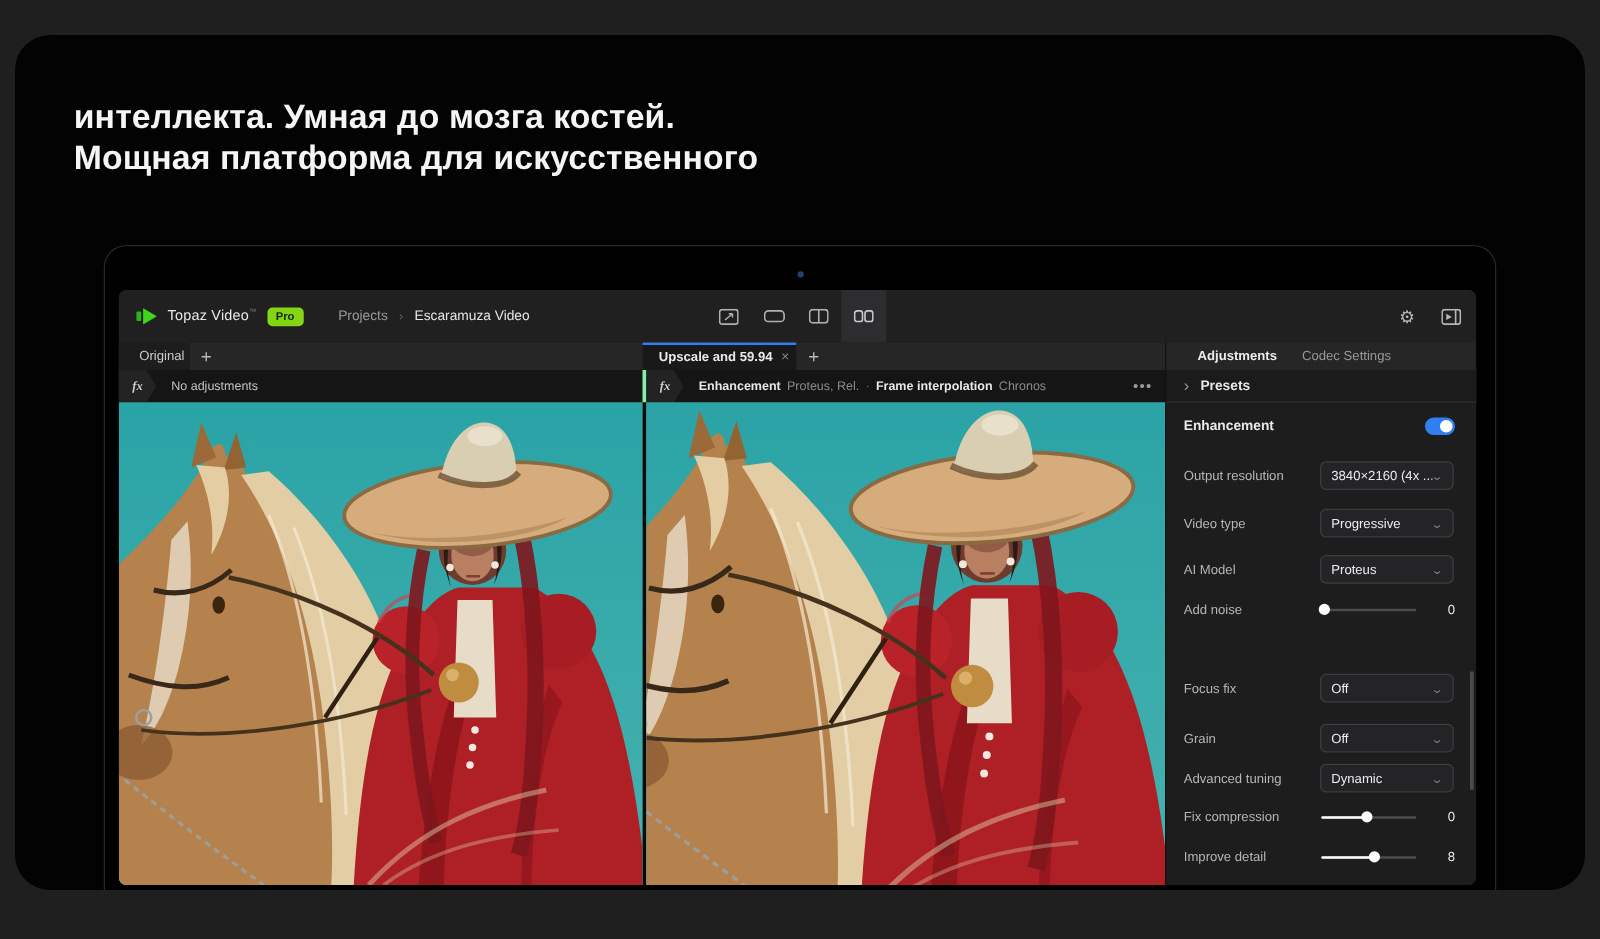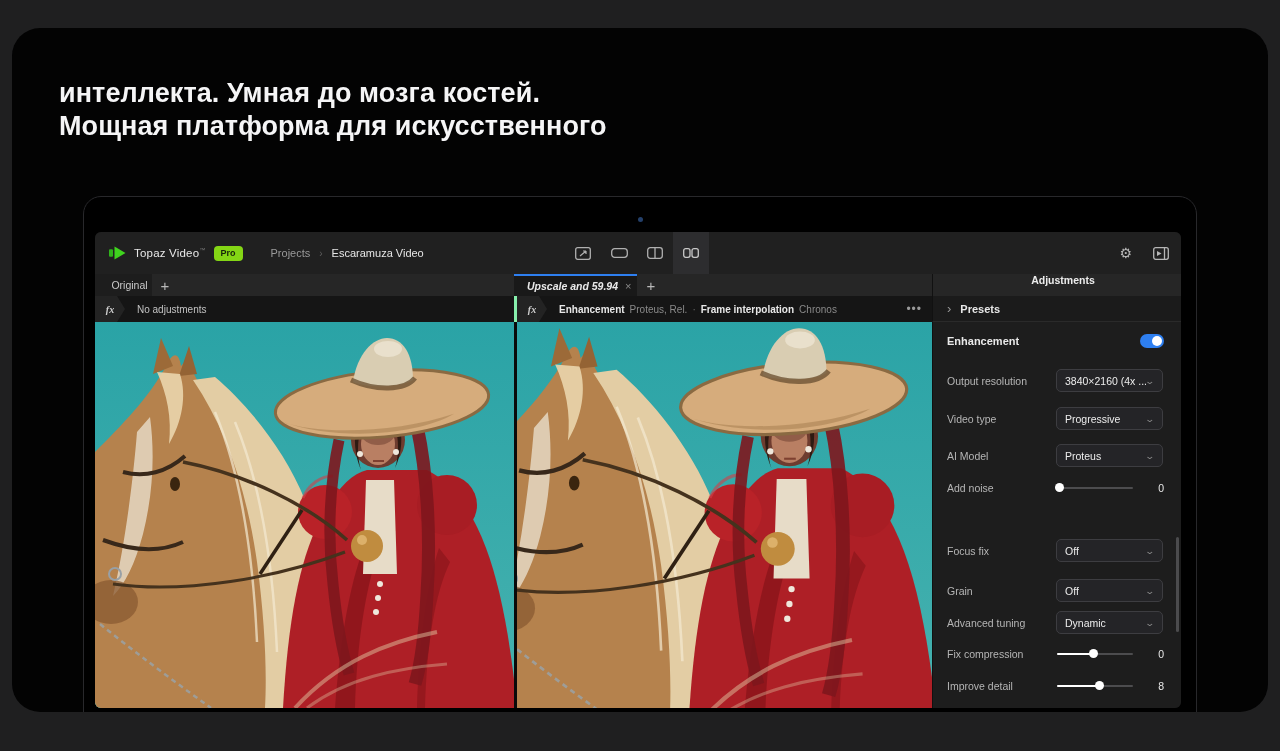--- a/index.html
+++ b/index.html
@@ -42,25 +42,25 @@
   
   .tabsrow { position:absolute; left:0; top:42px; width:1086px; height:22px; background:#262626; }
   .tab { position:absolute; top:0; height:22px; display:flex; align-items:center;padding-left:12px; }
   .tab-original { left:0; width:57px; background:#1d1d1d; justify-content:center;
                   color:#c9c9c9; font-size:10.5px; }
   .plus-btn { position:absolute; top:0; height:22px; width:20px; display:flex; align-items:center;
               justify-content:center; color:#b9b9b9; font-size:15px; font-weight:300; }
   .plus-left { left:60px; } .plus-right { left:546px; }
   .tab-upscale { left:419px; width:123px; background:#191919; border-top:2px solid #2e7ff0;
                  gap:6px; padding:0 7px; }
-  .tab-upscale .t-label { color:#e9e9e9; font-size:10.5px; font-weight:600; white-space:nowrap;font-style:italic; }
+  .tab-upscale .t-label { color:#e9e9e9; font-size:10.5px; font-weight:600; white-space:nowrap; }
   .tab-close { color:#8a8a8a; font-size:11px; margin-left:1px; }
   .sidebar-head { position:absolute; left:837px; top:0; width:249px; height:22px;
                   background:#262626; border-left:1px solid #111; display:flex;
-                  align-items:center; gap:20px; padding-left:12px;flex-direction:column; }
+                  align-items:center; gap:20px; padding-left:25px; }
   .sbtab-active { color:#ececec; font-size:10.5px; font-weight:700; }
   .sbtab { color:#989898; font-size:10.5px; }
 
   
   .toolsrow { position:absolute; left:0; top:64px; width:1086px; height:26px; background:#86efac; }
   .toolbar { position:absolute; top:0; height:26px; background:#151515; display:flex;
              align-items:center; }
   .toolbar-left { left:0; width:419px; }
   .toolbar-right { left:422px; width:415px; }
   .fx-badge { width:30px; height:26px; background:#232323; display:flex; align-items:center;

